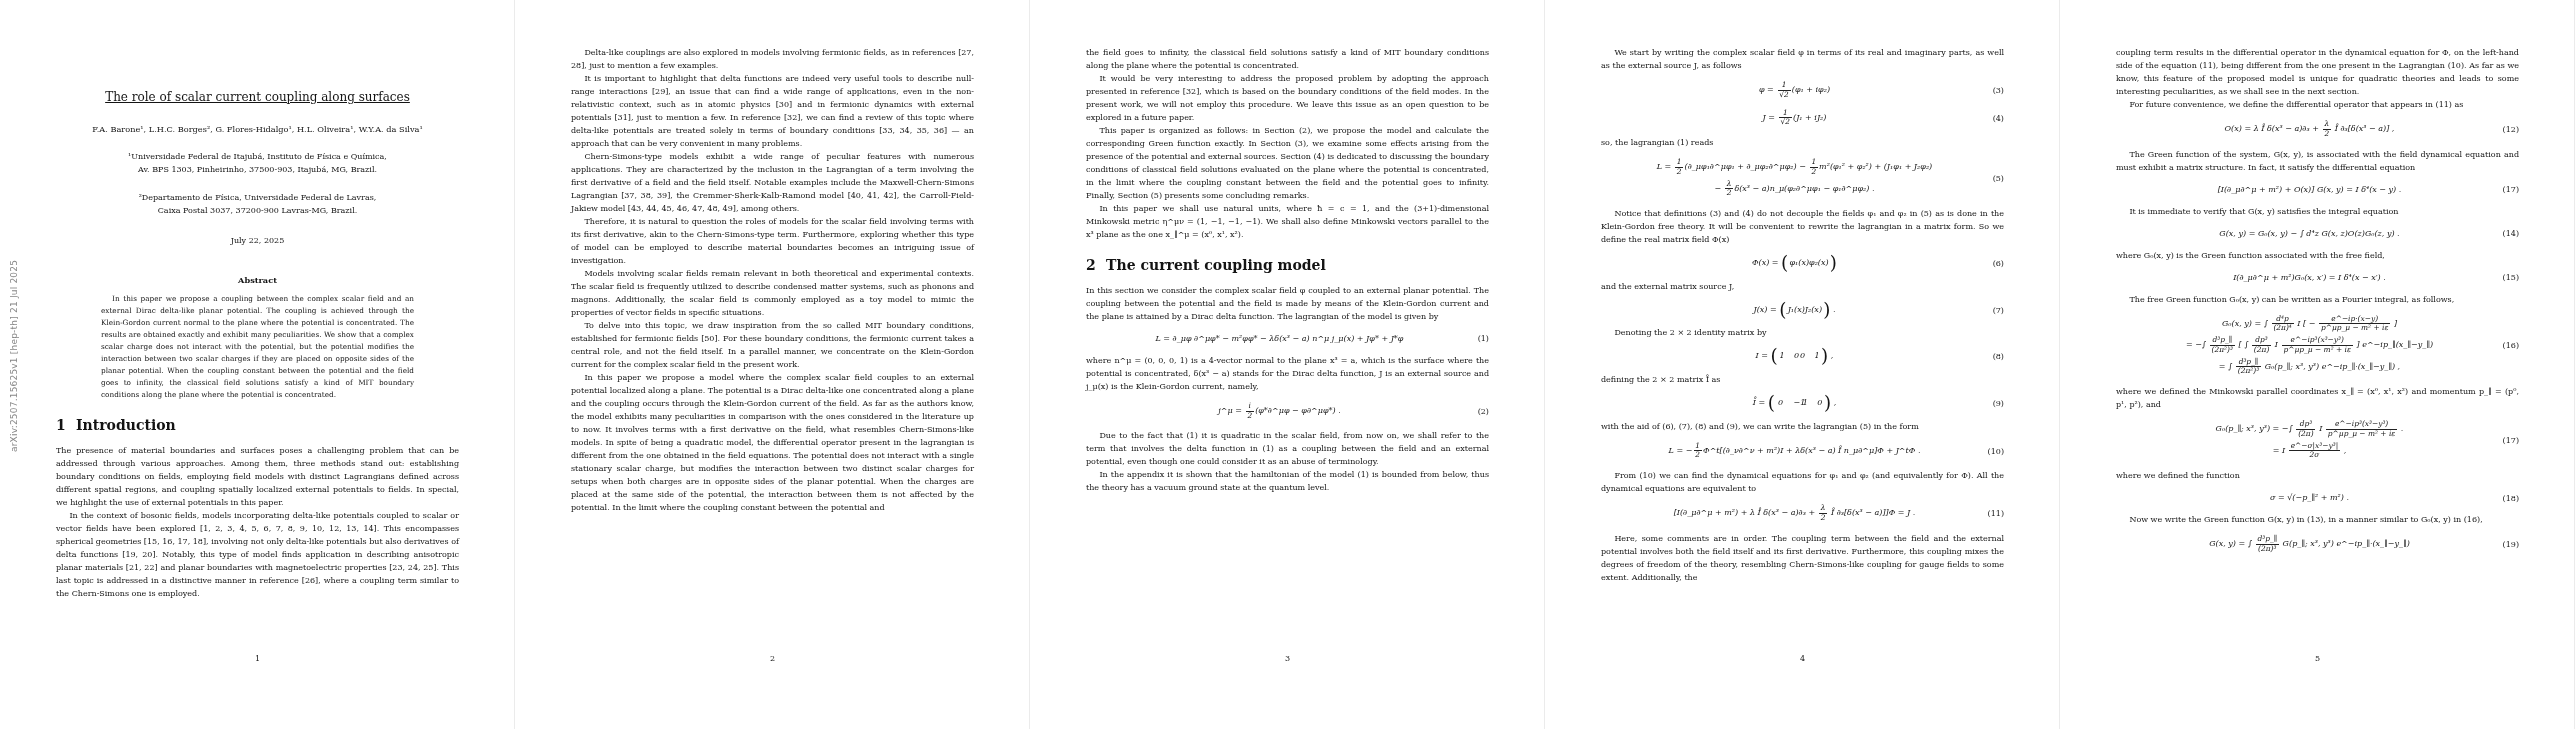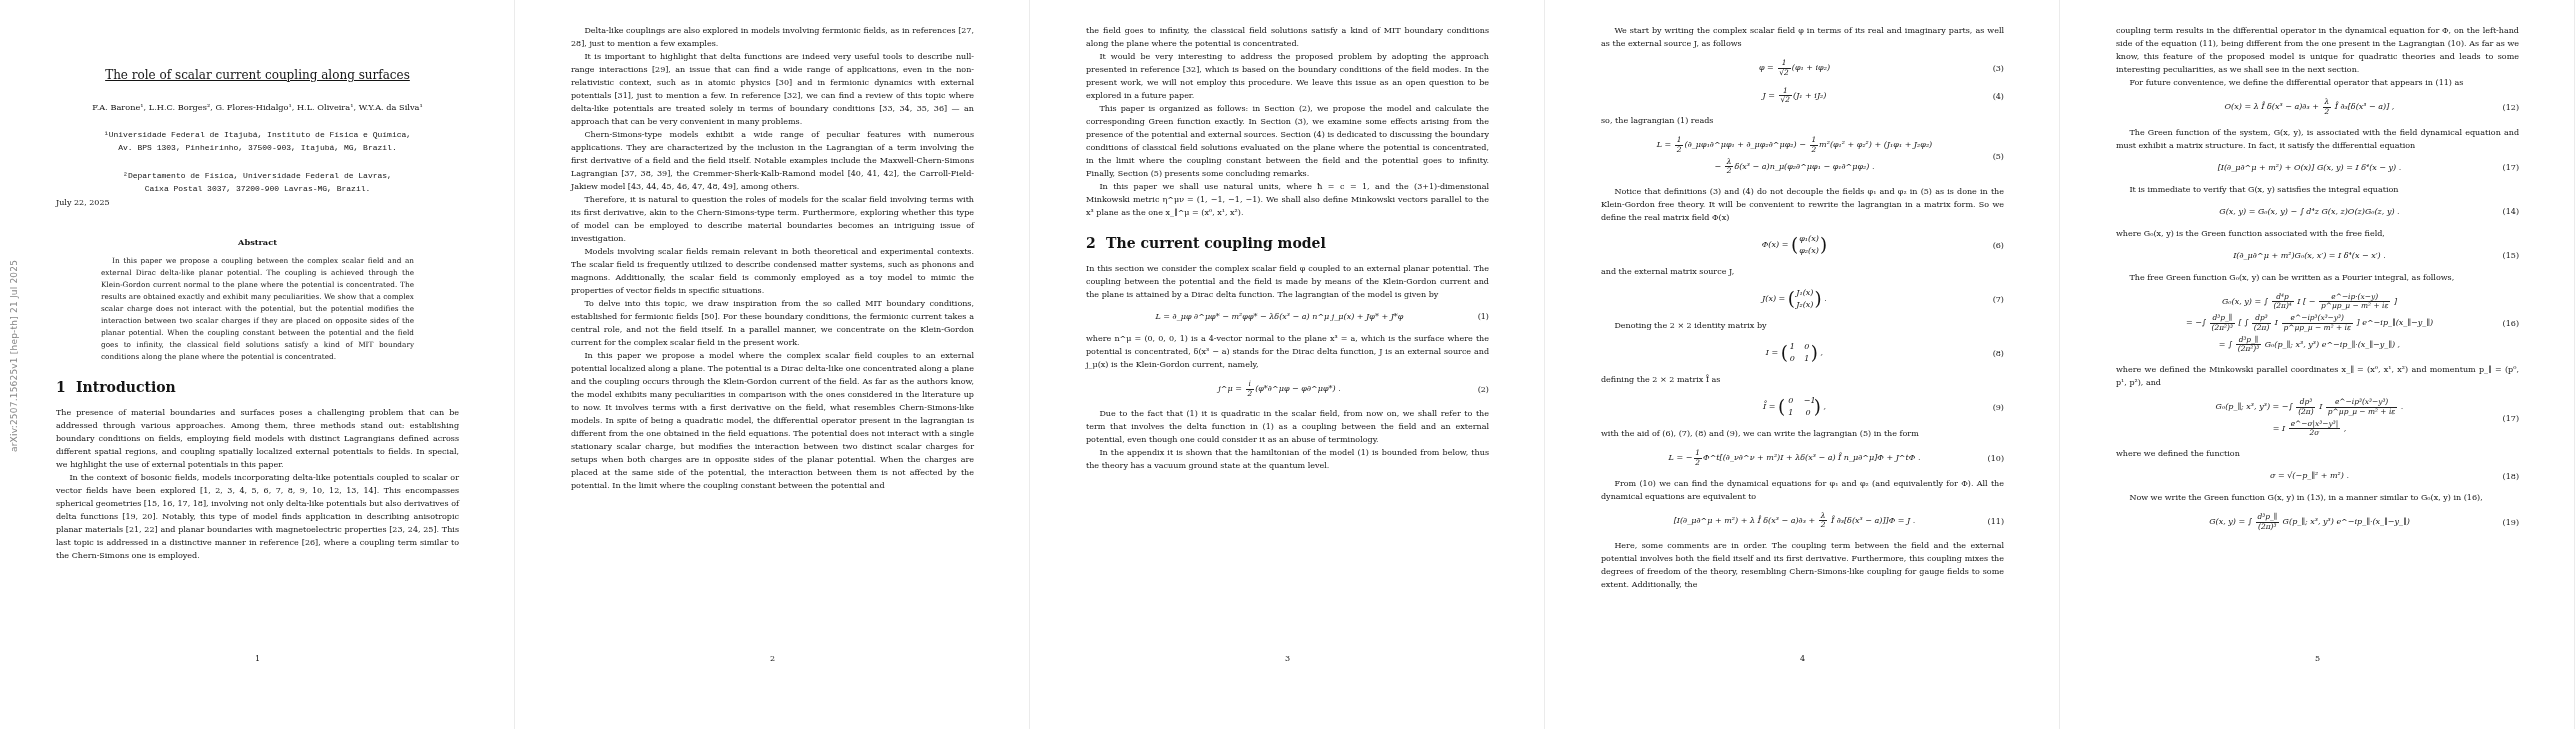--- a/index.html
+++ b/index.html
@@ -1,41 +1,41 @@
 <!DOCTYPE html>
 <html style="font-size:9.7px"><head>
 <meta charset="utf-8">
 <style>
   html,body{margin:0;padding:0;background:#ffffff;}
   .strip{position:relative;display:flex;width:2576px;height:729px;background:#fff;}
   .page{position:relative;width:515px;height:729px;background:#fff;overflow:hidden;
         box-shadow:inset -0.6px 0 0 #dedede;
         font-family:"DejaVu Serif","Liberation Serif",serif;
         font-size:8px;line-height:13px;color:#141414;}
-  .content{padding:24px 56px 0 56px;}
+  .content{padding:46px 56px 0 56px;}
   .para{margin:0;text-align:justify;text-indent:13.4px;}
   .para.noindent{text-indent:0;}
   .title{text-align:center;font-size:12px;line-height:16px;margin:43px 0 0 0;text-decoration:underline;}
   .authors{text-align:center;margin-top:18px;font-size:8.2px;}
   .affil{text-align:center;margin-top:14px;}
-  .affil-line{line-height:13.4px;font-family:Liberation Mono, monospace;}
-  .date{}
+  .affil-line{line-height:13.4px;}
+  .date{text-align:center;margin-top:16px;}
   .abs-heading{text-align:center;font-weight:bold;margin-top:27px;font-size:8.2px;}
   .abstract{margin:6.7px 45px 0 45px;font-size:7.3px;line-height:12px;text-align:justify;text-indent:11px;}
   .heading{font-size:14px;font-weight:bold;margin:18px 0 11.5px 0;line-height:13.4px;}
   .heading .hnum{margin-right:10.3px;}
   .eq{position:relative;margin:9px 0;text-align:center;font-style:italic;padding:0 16px 0 0;}
   .eqline{margin:3px 0;}
   .eqnum{position:absolute;right:0;top:50%;transform:translateY(-50%);font-style:normal;}
   .frac{display:inline-block;vertical-align:middle;text-align:center;line-height:1.18;font-size:0.93em;padding:0 1.2px;}
   .frac .fn{display:block;border-bottom:0.6px solid #222;padding:0 1.8px;}
   .frac .fd{display:block;padding:0 1.8px;}
   .mat{display:inline-flex;align-items:center;vertical-align:middle;}
   .mat .paren{font-size:2.3em;font-weight:300;line-height:0.85;font-style:normal;}
-  .mbody{display:inline-flex;flex-direction:column;margin:0 1.2px;}
+  .mbody{display:inline-flex;flex-direction:row;margin:0 1.2px;}
   .mrow{display:flex;gap:8.5px;line-height:11.5px;}
   .mcell{flex:1;text-align:center;min-width:6px;}
   .pageno{position:absolute;bottom:64px;left:0;right:0;text-align:center;font-style:normal;}
   .arxiv{position:absolute;left:8.5px;top:452px;transform:rotate(-90deg);transform-origin:0 0;
          white-space:nowrap;z-index:6;color:#878787;letter-spacing:0.2px;
          font-family:"DejaVu Sans","Liberation Sans",sans-serif;font-size:9px;}
 </style>
 </head>
 <body>
 

